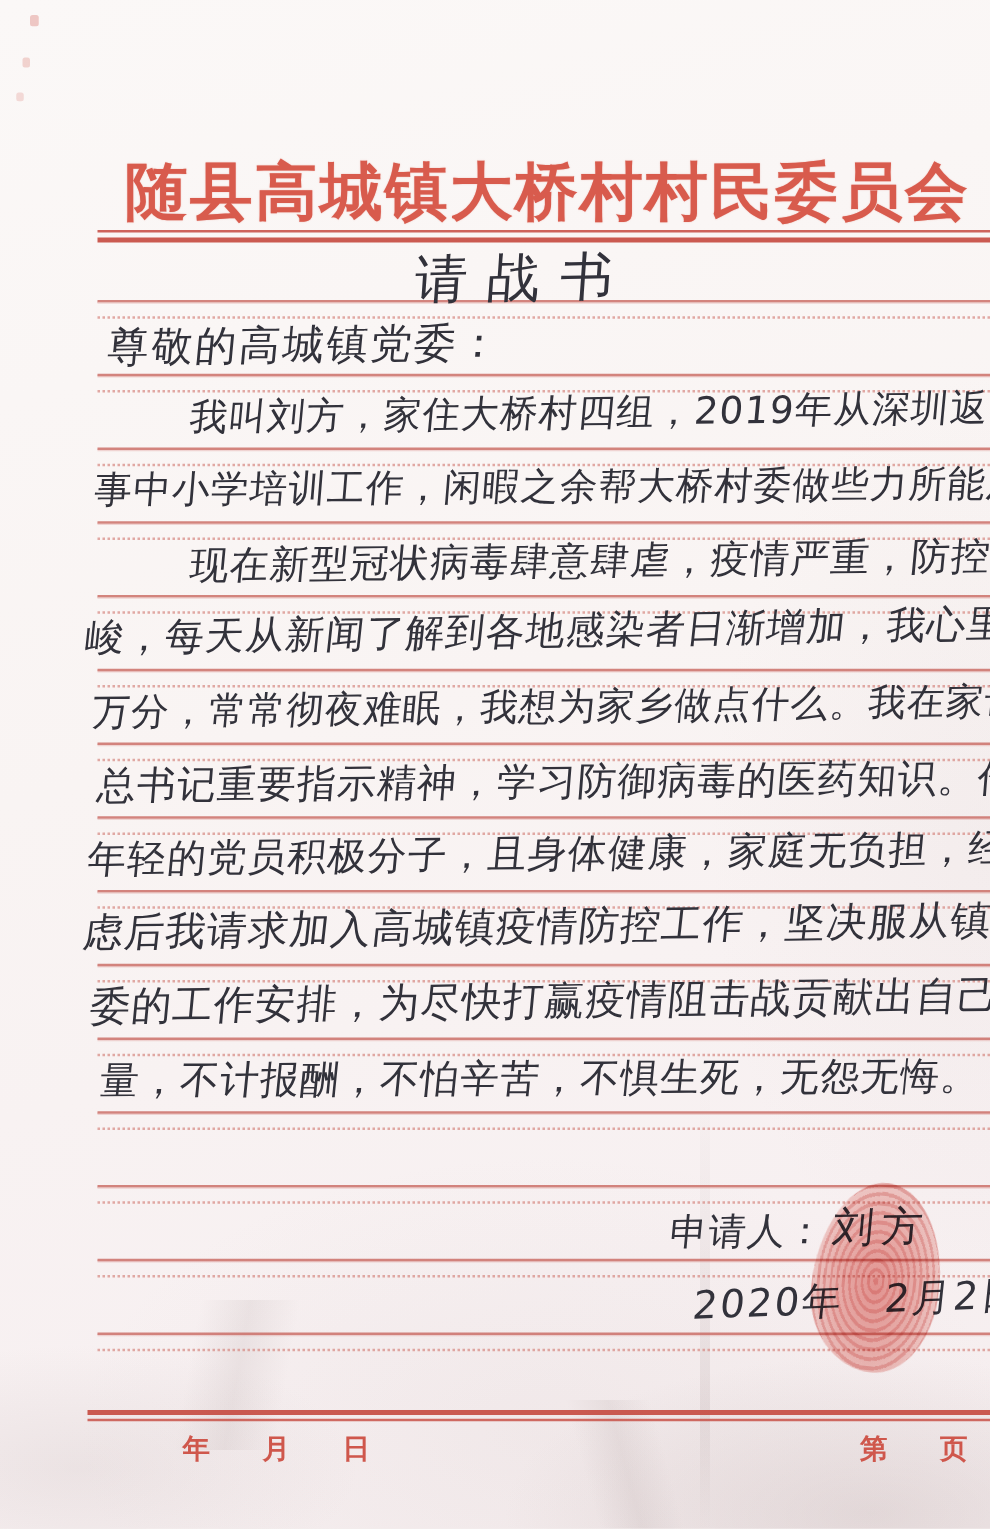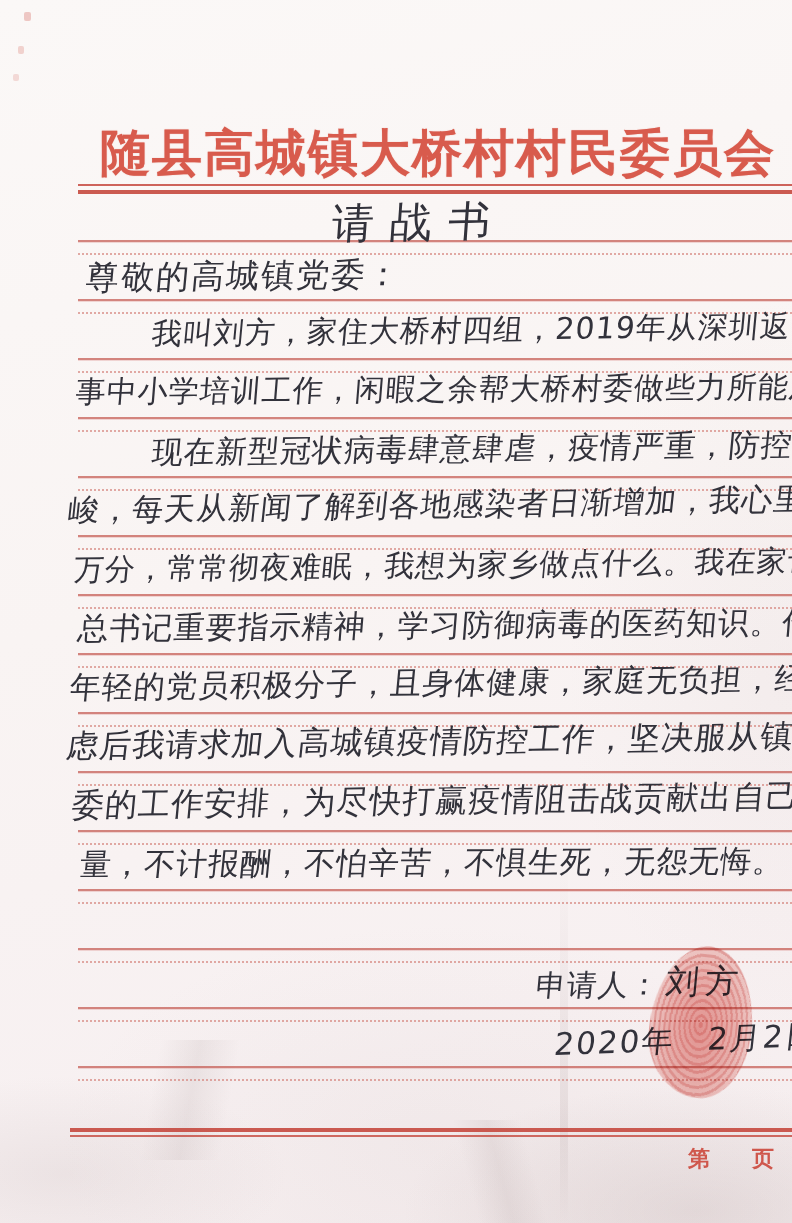--- a/index.html
+++ b/index.html
@@ -148,15 +148,16 @@
   <div class="hw" style="left:78px;top:844px;font-size:31px;transform:skewX(-6deg) rotate(-0.3deg);">量，不计报酬，不怕辛苦，不惧生死，无怨无悔。</div>
 
   <div class="hw hw-sig" style="left:534px;top:966px;">申请人：</div>
   <div class="hw hw-name" style="left:664px;top:960px;">刘方</div>
   <div class="hw hw-date" style="left:552px;top:1024px;">2020年　2月2日</div>
 
   <div class="fingerprint"></div>
 
   <div class="dline fline-a"></div>
   <div class="dline fline-b"></div>
+  <div class="footer-text footer-left">年　月　日</div>
   <div class="footer-text footer-right">第　页</div>
 
 </div>
 
 </body></html>

